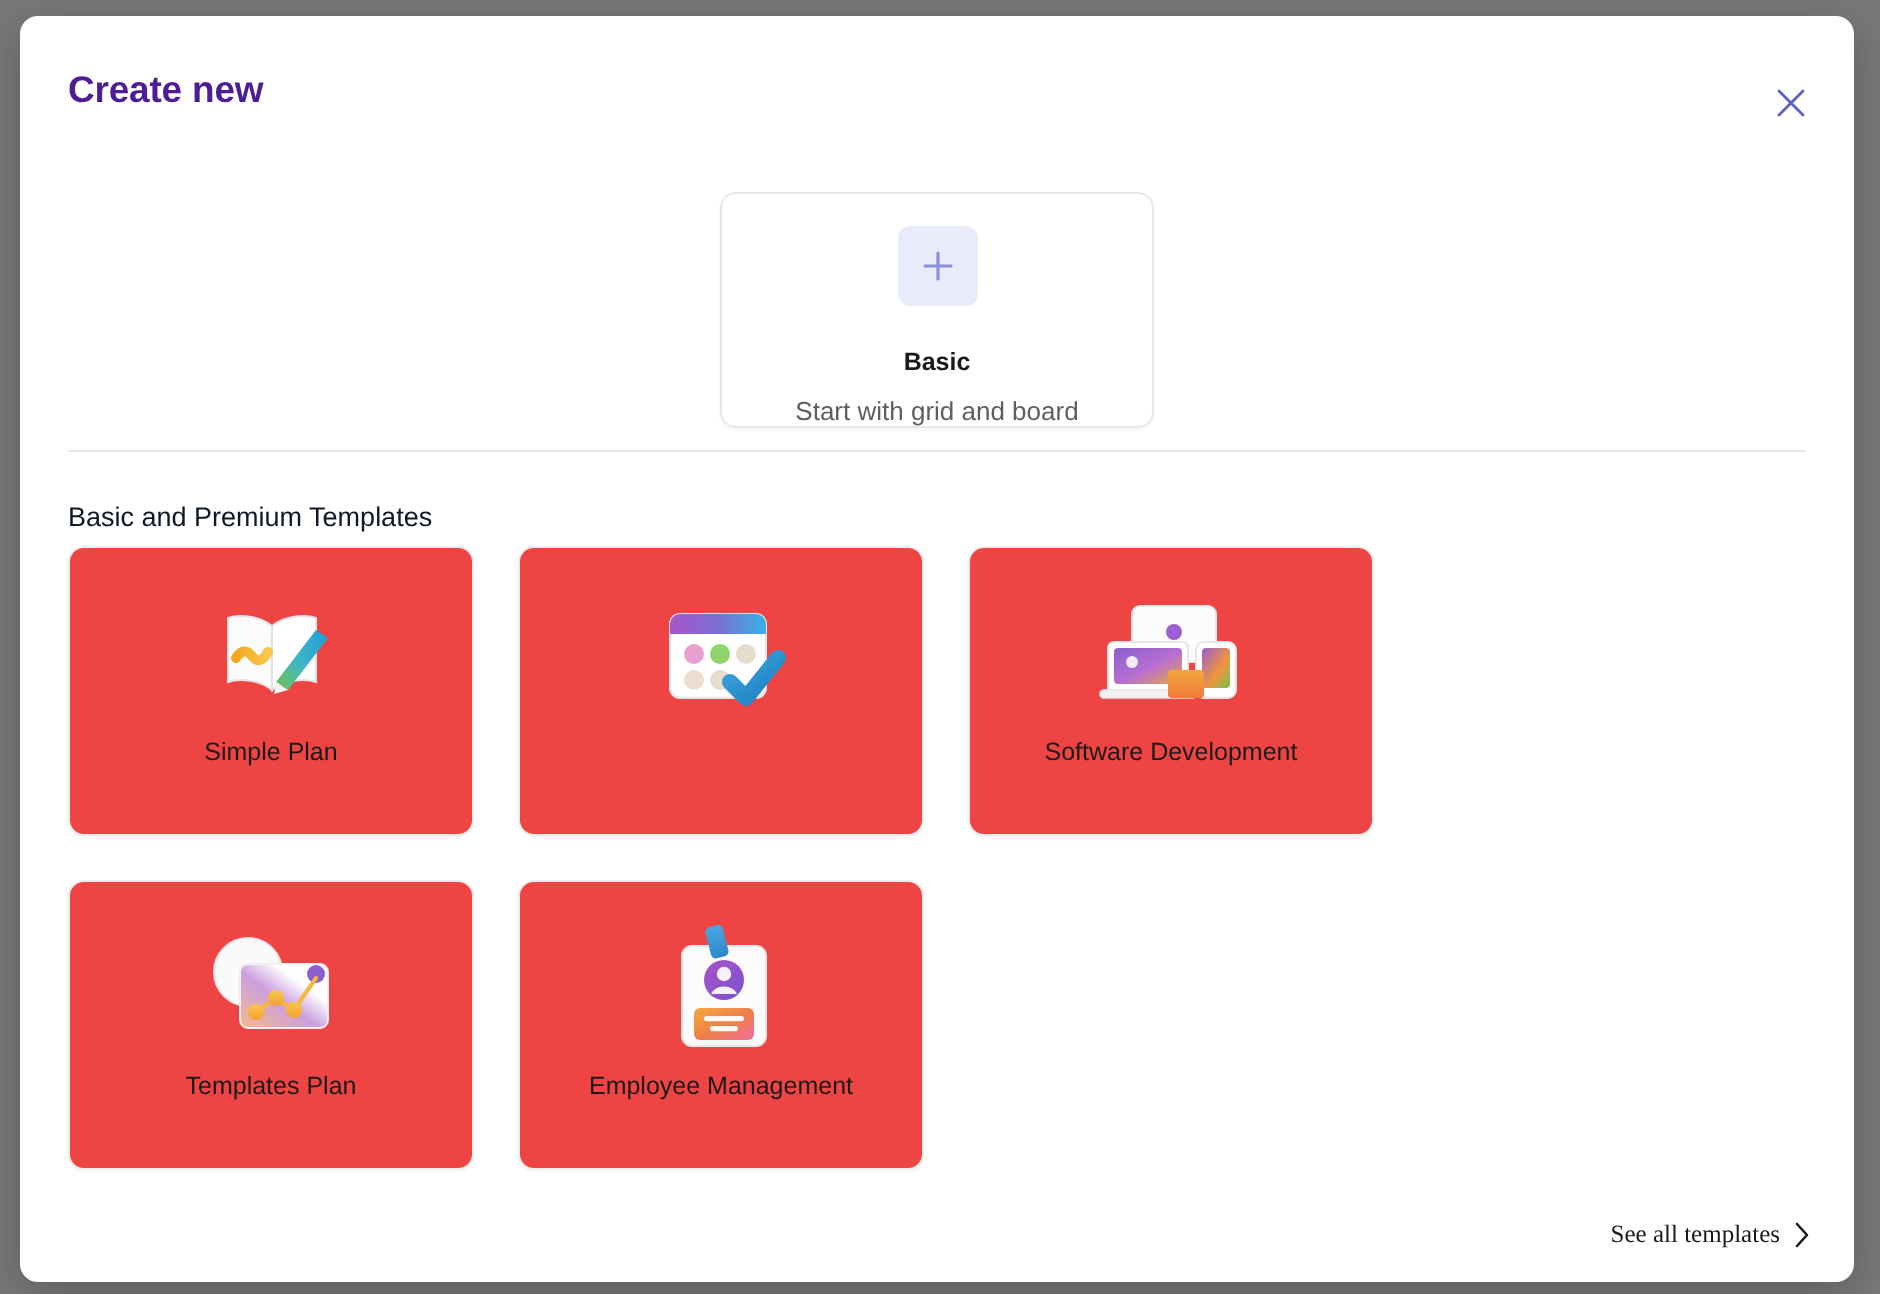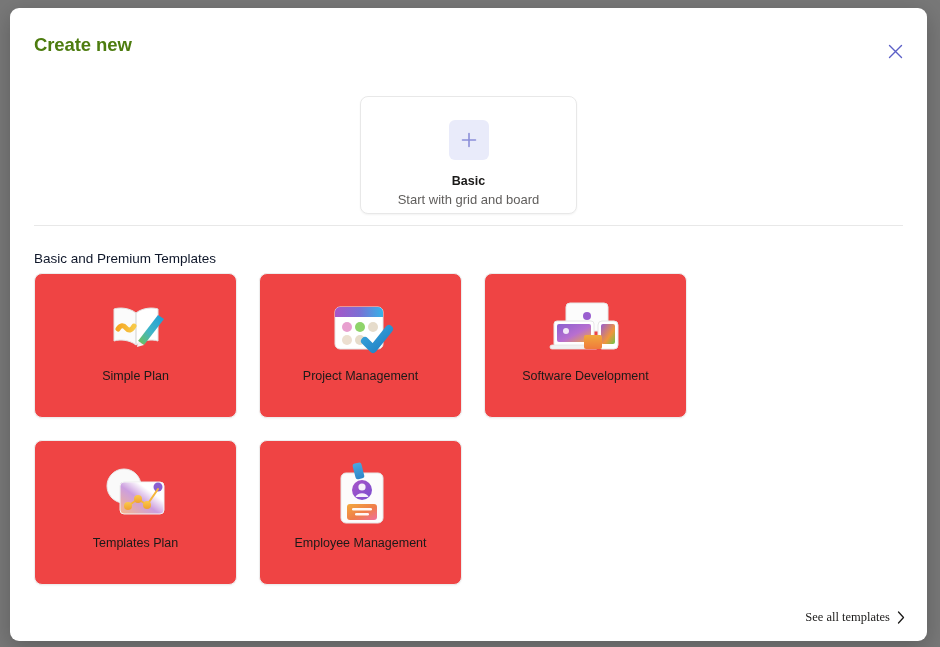--- a/index.html
+++ b/index.html
@@ -35,21 +35,21 @@
     left: 0; top: 0;
     width: 100%;
     height: 74px;
   }
   .dialog-title {
     position: absolute;
     left: 24px;
     top: 26px;
     font-size: 18.5px;
     font-weight: bold;
-    color: #4d7c0f;
+    color: #4c1d95;
     letter-spacing: -0.1px;
   }
   .close-button {
     position: absolute;
     right: 17px;
     top: 28px;
     width: 30px;
     height: 30px;
     display: flex;
     align-items: center;
@@ -73,21 +73,21 @@
   .basic-card {
     width: 217px;
     height: 118px;
     background: #ffffff;
     border: 1px solid #e8e8e8;
     border-radius: 8px;
     box-shadow: 0 1px 2px rgba(0,0,0,0.05);
     display: flex;
     flex-direction: column;
     align-items: center;
-    justify-content: center;
+    justify-content: space-between;
     padding-top: 16px;
     cursor: pointer;
   }
   .plus-tile {
     width: 40px;
     height: 40px;
     background: #e9ebfa;
     border-radius: 6px;
     display: flex;
     align-items: center;
@@ -254,21 +254,20 @@
           <rect x="14" y="16" width="48" height="42" rx="5" fill="#ffffff" stroke="#e6e6e6" stroke-width="1"></rect>
           <path d="M14 21 a5 5 0 0 1 5 -5 h38 a5 5 0 0 1 5 5 v5 H14 Z" fill="url(#calHdr)"></path>
           <circle cx="26" cy="36" r="5" fill="#e8a0d0"></circle>
           <circle cx="39" cy="36" r="5" fill="#8fd46a"></circle>
           <circle cx="52" cy="36" r="5" fill="#e6dccb"></circle>
           <circle cx="26" cy="49" r="5" fill="#ecdfd0"></circle>
           <circle cx="39" cy="49" r="5" fill="#e6dccb"></circle>
           <path d="M44 50 L52 58 L68 38" stroke="url(#chkGrad)" stroke-width="8" fill="none" stroke-linecap="round" stroke-linejoin="round"></path>
         </svg>
       </div>
-      <div class="template-label">Project Management</div>
     </div>
 
     <div class="template-card">
       <div class="template-art">
         <svg width="84" height="70" viewBox="0 0 84 70">
           <defs>
             <linearGradient id="scr1" x1="0" y1="0" x2="1" y2="1">
               <stop offset="0%" stop-color="#8a5fd0"></stop>
               <stop offset="55%" stop-color="#b86fd0"></stop>
               <stop offset="100%" stop-color="#f0a93c"></stop>

